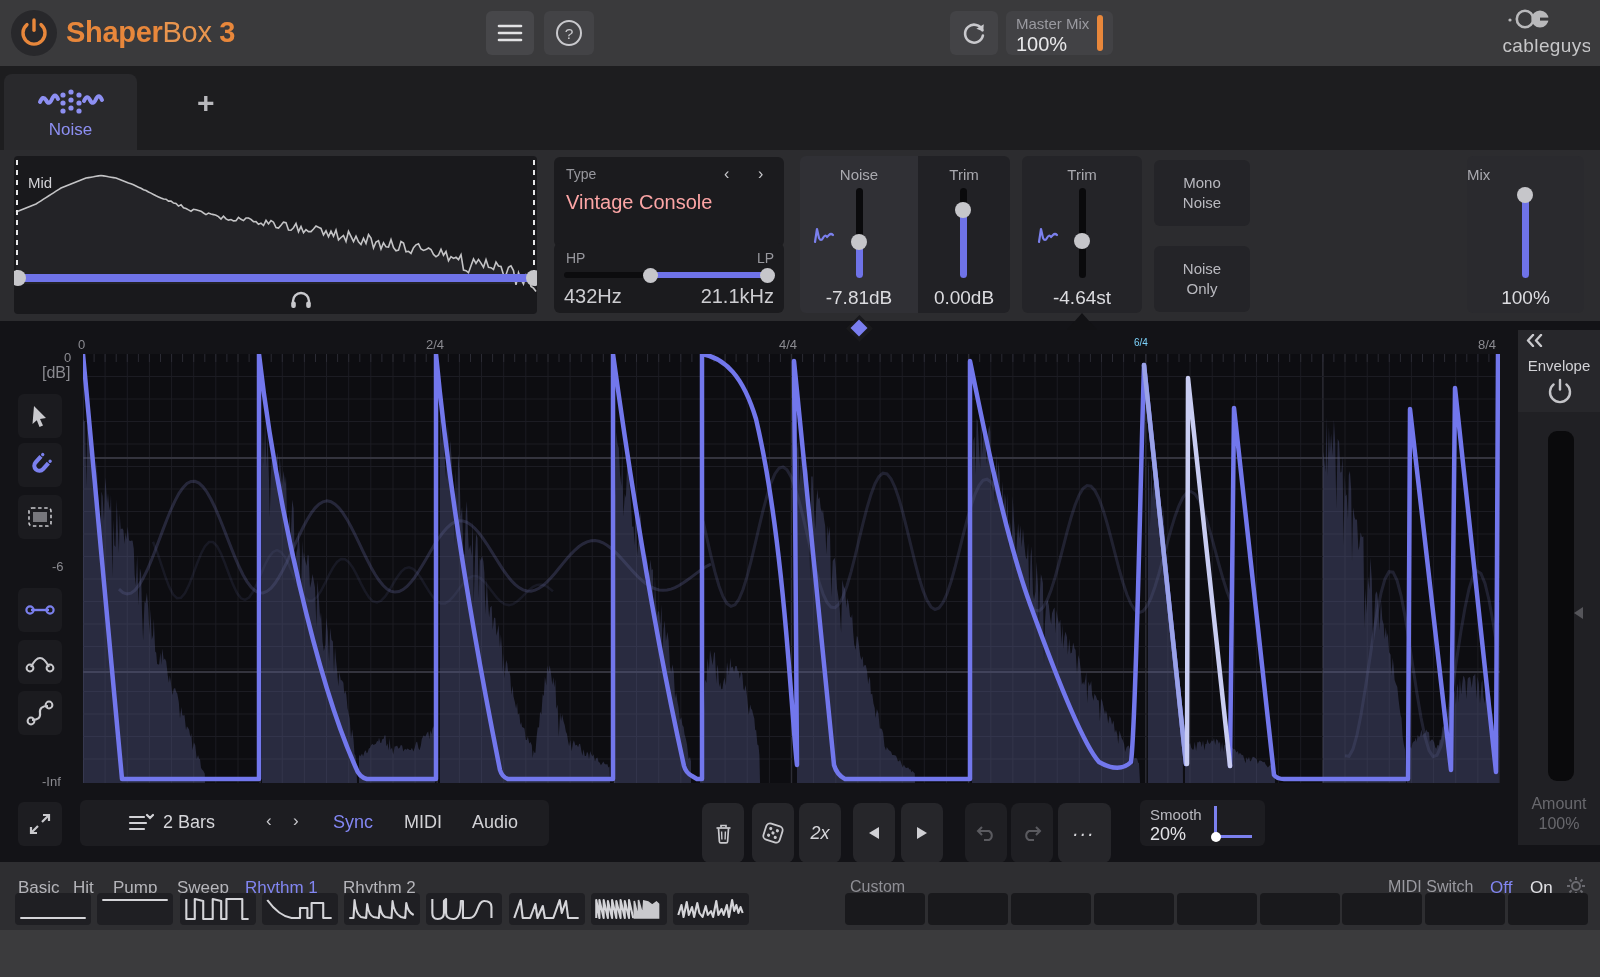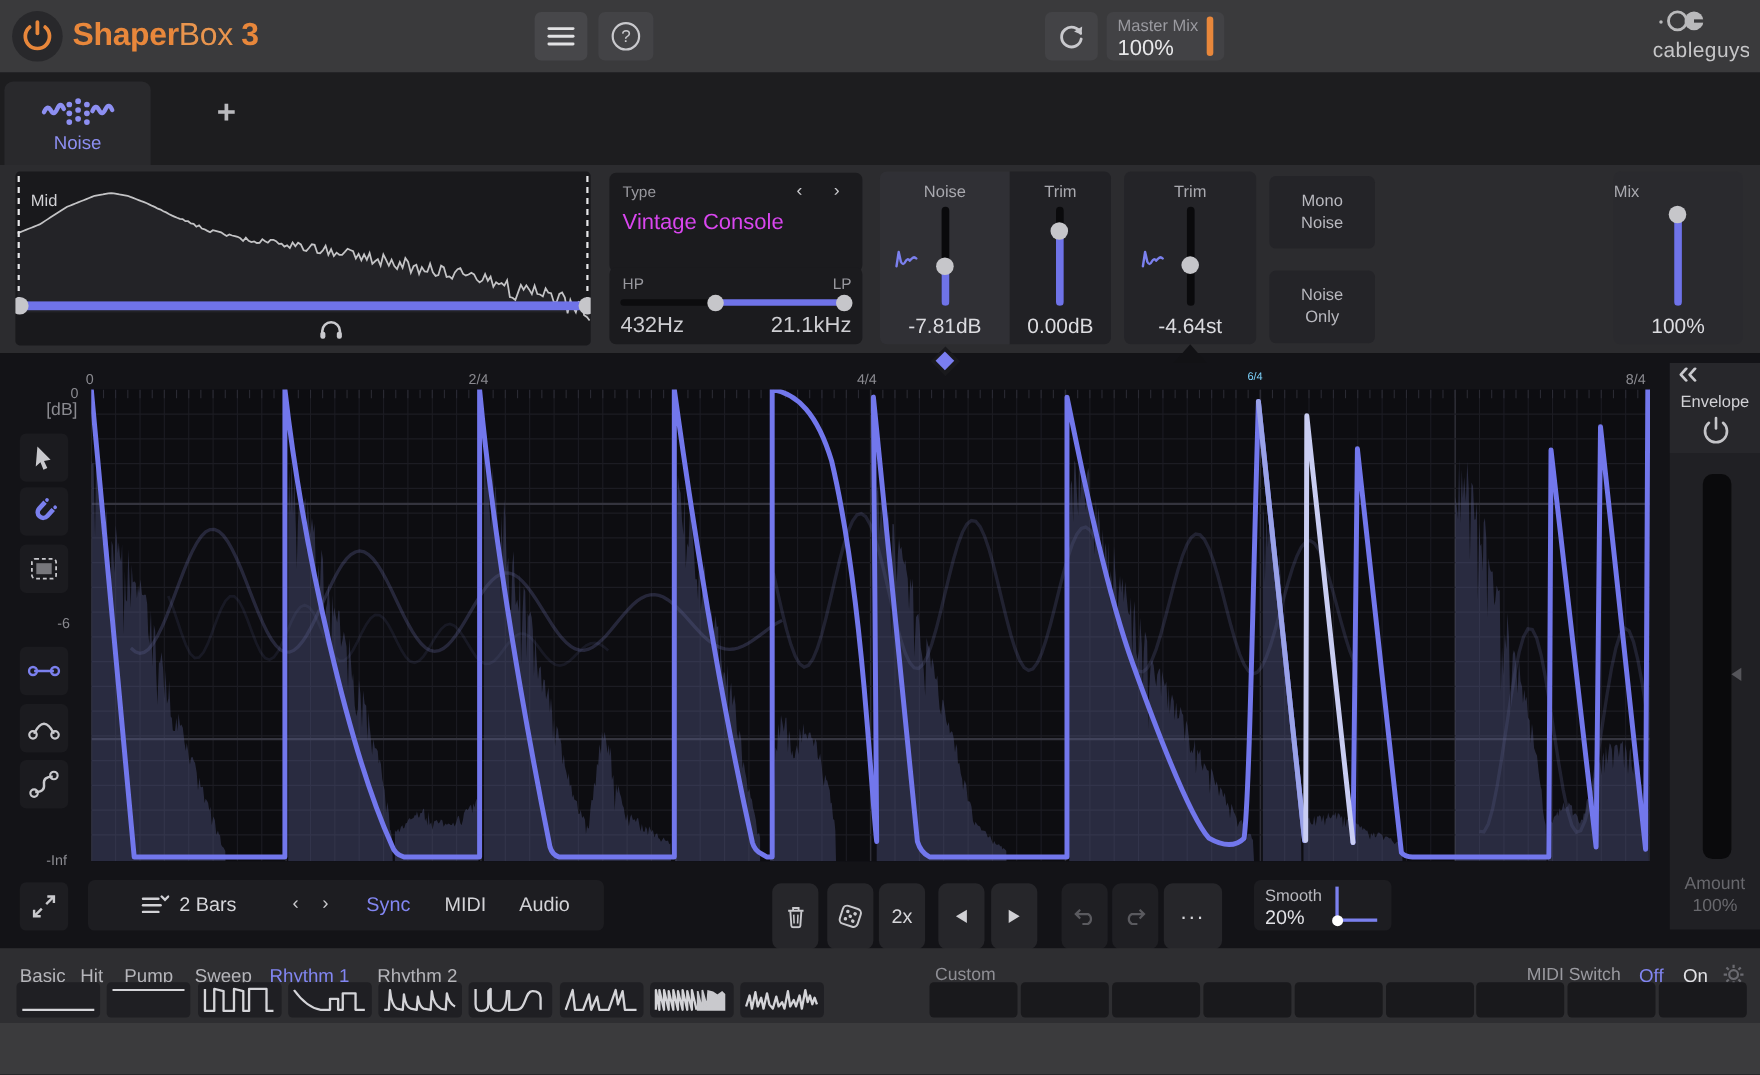--- a/index.html
+++ b/index.html
@@ -11,21 +11,21 @@
 #tabstrip { position:absolute; left:0; top:66px; width:1600px; height:84px; background:#1d1d1f; }
 #controls { position:absolute; left:0; top:150px; width:1600px; height:171px; background:#2c2c2f; }
 #editor { position:absolute; left:0; top:321px; width:1600px; height:529px; background:#131317; }
 #presetrow { position:absolute; left:0; top:850px; width:1600px; height:80px; background:#2e2e31;margin-top:12px; }
 #bottomstrip { position:absolute; left:0; top:930px; width:1600px; height:47px; background:#3b3b3d; }
 .btn { position:absolute; border-radius:6px; background:#47474a; display:flex; align-items:center; justify-content:center; }
 .panel { position:absolute; background:#1b1b1e; border-radius:6px; }
 .tool { position:absolute; left:18px; width:44px; height:44px; border-radius:6px; background:#1b1b1f;
   display:flex; align-items:center; justify-content:center; }
 .tbtn { position:absolute; width:42px; height:60px; top:803px; border-radius:8px; background:#26262a;
-  display:flex; align-items:center; justify-content:center; }
+  display:flex; align-items:center; justify-content:center;font-style:italic; }
 .thumb { position:absolute; top:893px; height:32px; background:#1f1f23; border-radius:4px; }
 .slot { position:absolute; top:893px; height:32px; width:80px; background:#19191c; border-radius:4px; }
 </style></head>
 <body>
 <div id="root">
 
 <div id="topbar">
   <div class="abs" style="left:11px;top:10px;width:46px;height:46px;border-radius:50%;background:#28282b;display:flex;align-items:center;justify-content:center">
         <svg width="30" height="30" viewBox="-15 -15 30 30">
           <path d="M -7.04,-8.36 A 11,11 0 1 0 7.04,-8.36" fill="none" stroke="#e8873b" stroke-width="3.4" stroke-linecap="round"></path>
@@ -113,21 +113,21 @@
             <path d="M3,13 V10 a8,8 0 0 1 16,0 V13" fill="none" stroke="#c9c9cd" stroke-width="2.4"></path>
             <rect x="1.2" y="10.5" width="4.6" height="6.5" rx="2" fill="#c9c9cd"></rect>
             <rect x="16.2" y="10.5" width="4.6" height="6.5" rx="2" fill="#c9c9cd"></rect>
           </svg></div>
   </div>
 
   <div class="panel" style="left:554px;top:7px;width:230px;height:90px">
     <div class="abs" style="left:12px;top:9px;font-size:14px;color:#98989e">Type</div>
     <div class="abs" style="left:170px;top:8px;font-size:16px;color:#c9c9cd">‹</div>
     <div class="abs" style="left:204px;top:8px;font-size:16px;color:#c9c9cd">›</div>
-    <div class="abs" style="left:12px;top:34px;font-size:20px;color:#d946ef">Vintage Console</div>
+    <div class="abs" style="left:12px;top:34px;font-size:20px;color:#fca5a5">Vintage Console</div>
   </div>
 
   <div class="panel" style="left:554px;top:93px;width:230px;height:70px">
     <div class="abs" style="left:12px;top:7px;font-size:14px;color:#98989e">HP</div>
     <div class="abs" style="left:203px;top:7px;font-size:14px;color:#98989e">LP</div>
     <div class="abs" style="left:10px;top:29px;width:86px;height:6px;border-radius:3px;background:#0c0c0e"></div>
     <div class="abs" style="left:96px;top:29px;width:117px;height:6px;border-radius:3px;background:#6f73e8"></div>
     <div class="abs" style="left:89px;top:25px;width:15px;height:15px;border-radius:50%;background:#c6c6ca"></div>
     <div class="abs" style="left:206px;top:25px;width:15px;height:15px;border-radius:50%;background:#c6c6ca"></div>
     <div class="abs" style="left:10px;top:42px;font-size:20px;color:#cdcdd1">432Hz</div>

